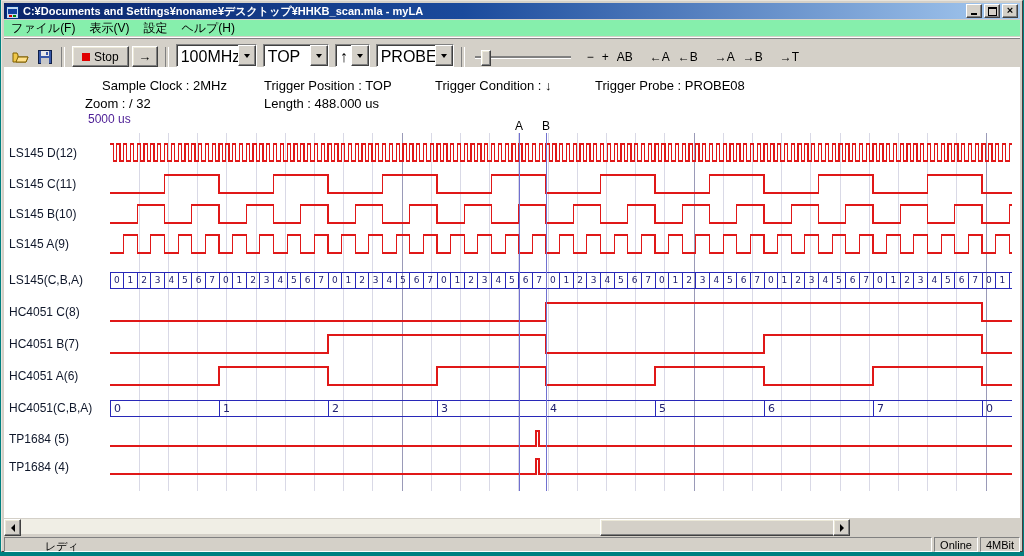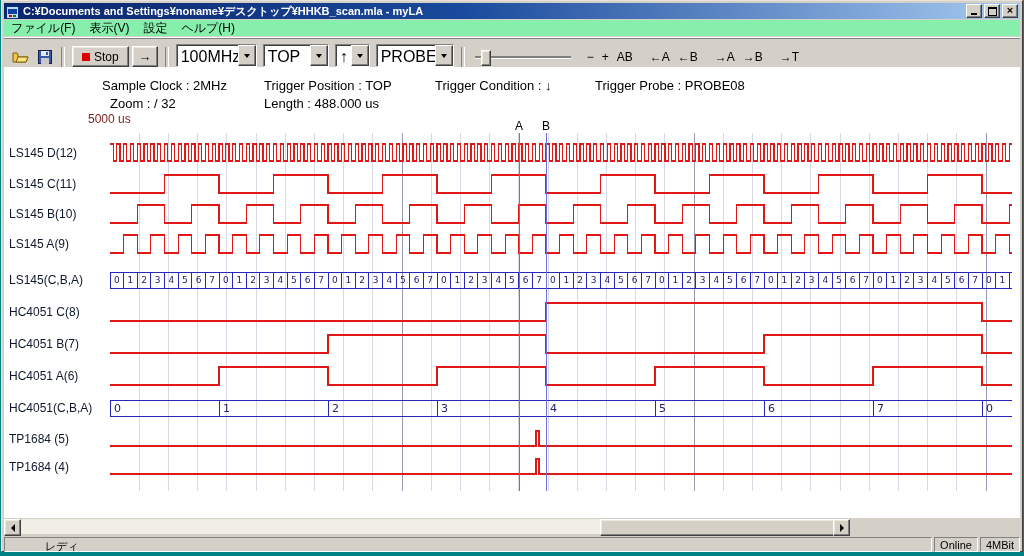--- a/index.html
+++ b/index.html
@@ -72,21 +72,21 @@
   .slider-track{position:absolute;left:0;right:0;top:9px;height:2px;background:#808080;box-shadow:0 1px 0 #fff;}
   .slider-thumb{position:absolute;left:6px;top:3px;width:8px;height:14px;}
   .flat-btn{
     display:inline-block;padding:3px 4px;font-size:12px;color:#000;white-space:nowrap;
   }
   .flat-group{display:inline-block;margin-right:9px;}
   #flat-buttons{margin-left:12px;}
   
   .client{position:absolute;left:2px;top:66px;right:2px;height:451px;background:#ffffff;}
   .info-text{position:absolute;font-size:13px;color:#000;white-space:nowrap;}
-  .timeline-label{position:absolute;left:86px;top:111px;font-size:12px;color:#7f1d1d;}
+  .timeline-label{position:absolute;left:86px;top:111px;font-size:12px;color:#4c1d95;}
   .cursor-label{position:absolute;top:118px;font-size:12px;color:#000;transform:translateX(-50%);}
   .ch-label{position:absolute;left:7px;height:14px;line-height:14px;font-size:12px;color:#0f172a;white-space:nowrap;}
   .plot{position:absolute;left:108px;top:132px;}
   
   .gray-strip{position:absolute;left:2px;top:517px;right:2px;height:19px;background:#d4d0c8;}
   .hscroll{position:absolute;left:2px;top:518px;width:846px;height:15px;background:#f0eee5;}
   .scroll-arrow{position:absolute;top:0;width:15px;height:15px;display:flex;align-items:center;justify-content:center;}
   .scroll-arrow.left{left:0;}
   .scroll-arrow.right{right:0;}
   .tri-left{width:0;height:0;border-top:4px solid transparent;border-bottom:4px solid transparent;border-right:4px solid #000;}
@@ -191,21 +191,21 @@
     </span>
     <span id="flat-buttons"><span class="flat-group"><span class="flat-btn">−</span><span class="flat-btn">+</span><span class="flat-btn">AB</span></span><span class="flat-group"><span class="flat-btn">←A</span><span class="flat-btn">←B</span></span><span class="flat-group"><span class="flat-btn">→A</span><span class="flat-btn">→B</span></span><span class="flat-group"><span class="flat-btn">→T</span></span></span>
   </div>
 
   <div class="client"></div>
 
   <span class="info-text" style="left:100px;top:77px">Sample Clock : 2MHz</span>
   <span class="info-text" style="left:262px;top:77px">Trigger Position : TOP</span>
   <span class="info-text" style="left:433px;top:77px">Trigger Condition : ↓</span>
   <span class="info-text" style="left:593px;top:77px">Trigger Probe : PROBE08</span>
-  <span class="info-text" style="left:108px;top:95px">Zoom : /  32</span>
+  <span class="info-text" style="left:83px;top:95px">Zoom : /  32</span>
   <span class="info-text" style="left:262px;top:95px">Length : 488.000 us</span>
 
   <span class="timeline-label">5000 us</span>
 
   <svg id="plot" class="plot" width="902" height="358">
       <g shape-rendering="crispEdges">
         <line x1="29.2" y1="0" x2="29.2" y2="358" stroke="#d9d9e6" stroke-width="1"></line>
         <line x1="58.4" y1="0" x2="58.4" y2="358" stroke="#d9d9e6" stroke-width="1"></line>
         <line x1="87.6" y1="0" x2="87.6" y2="358" stroke="#d9d9e6" stroke-width="1"></line>
         <line x1="116.8" y1="0" x2="116.8" y2="358" stroke="#d9d9e6" stroke-width="1"></line>

